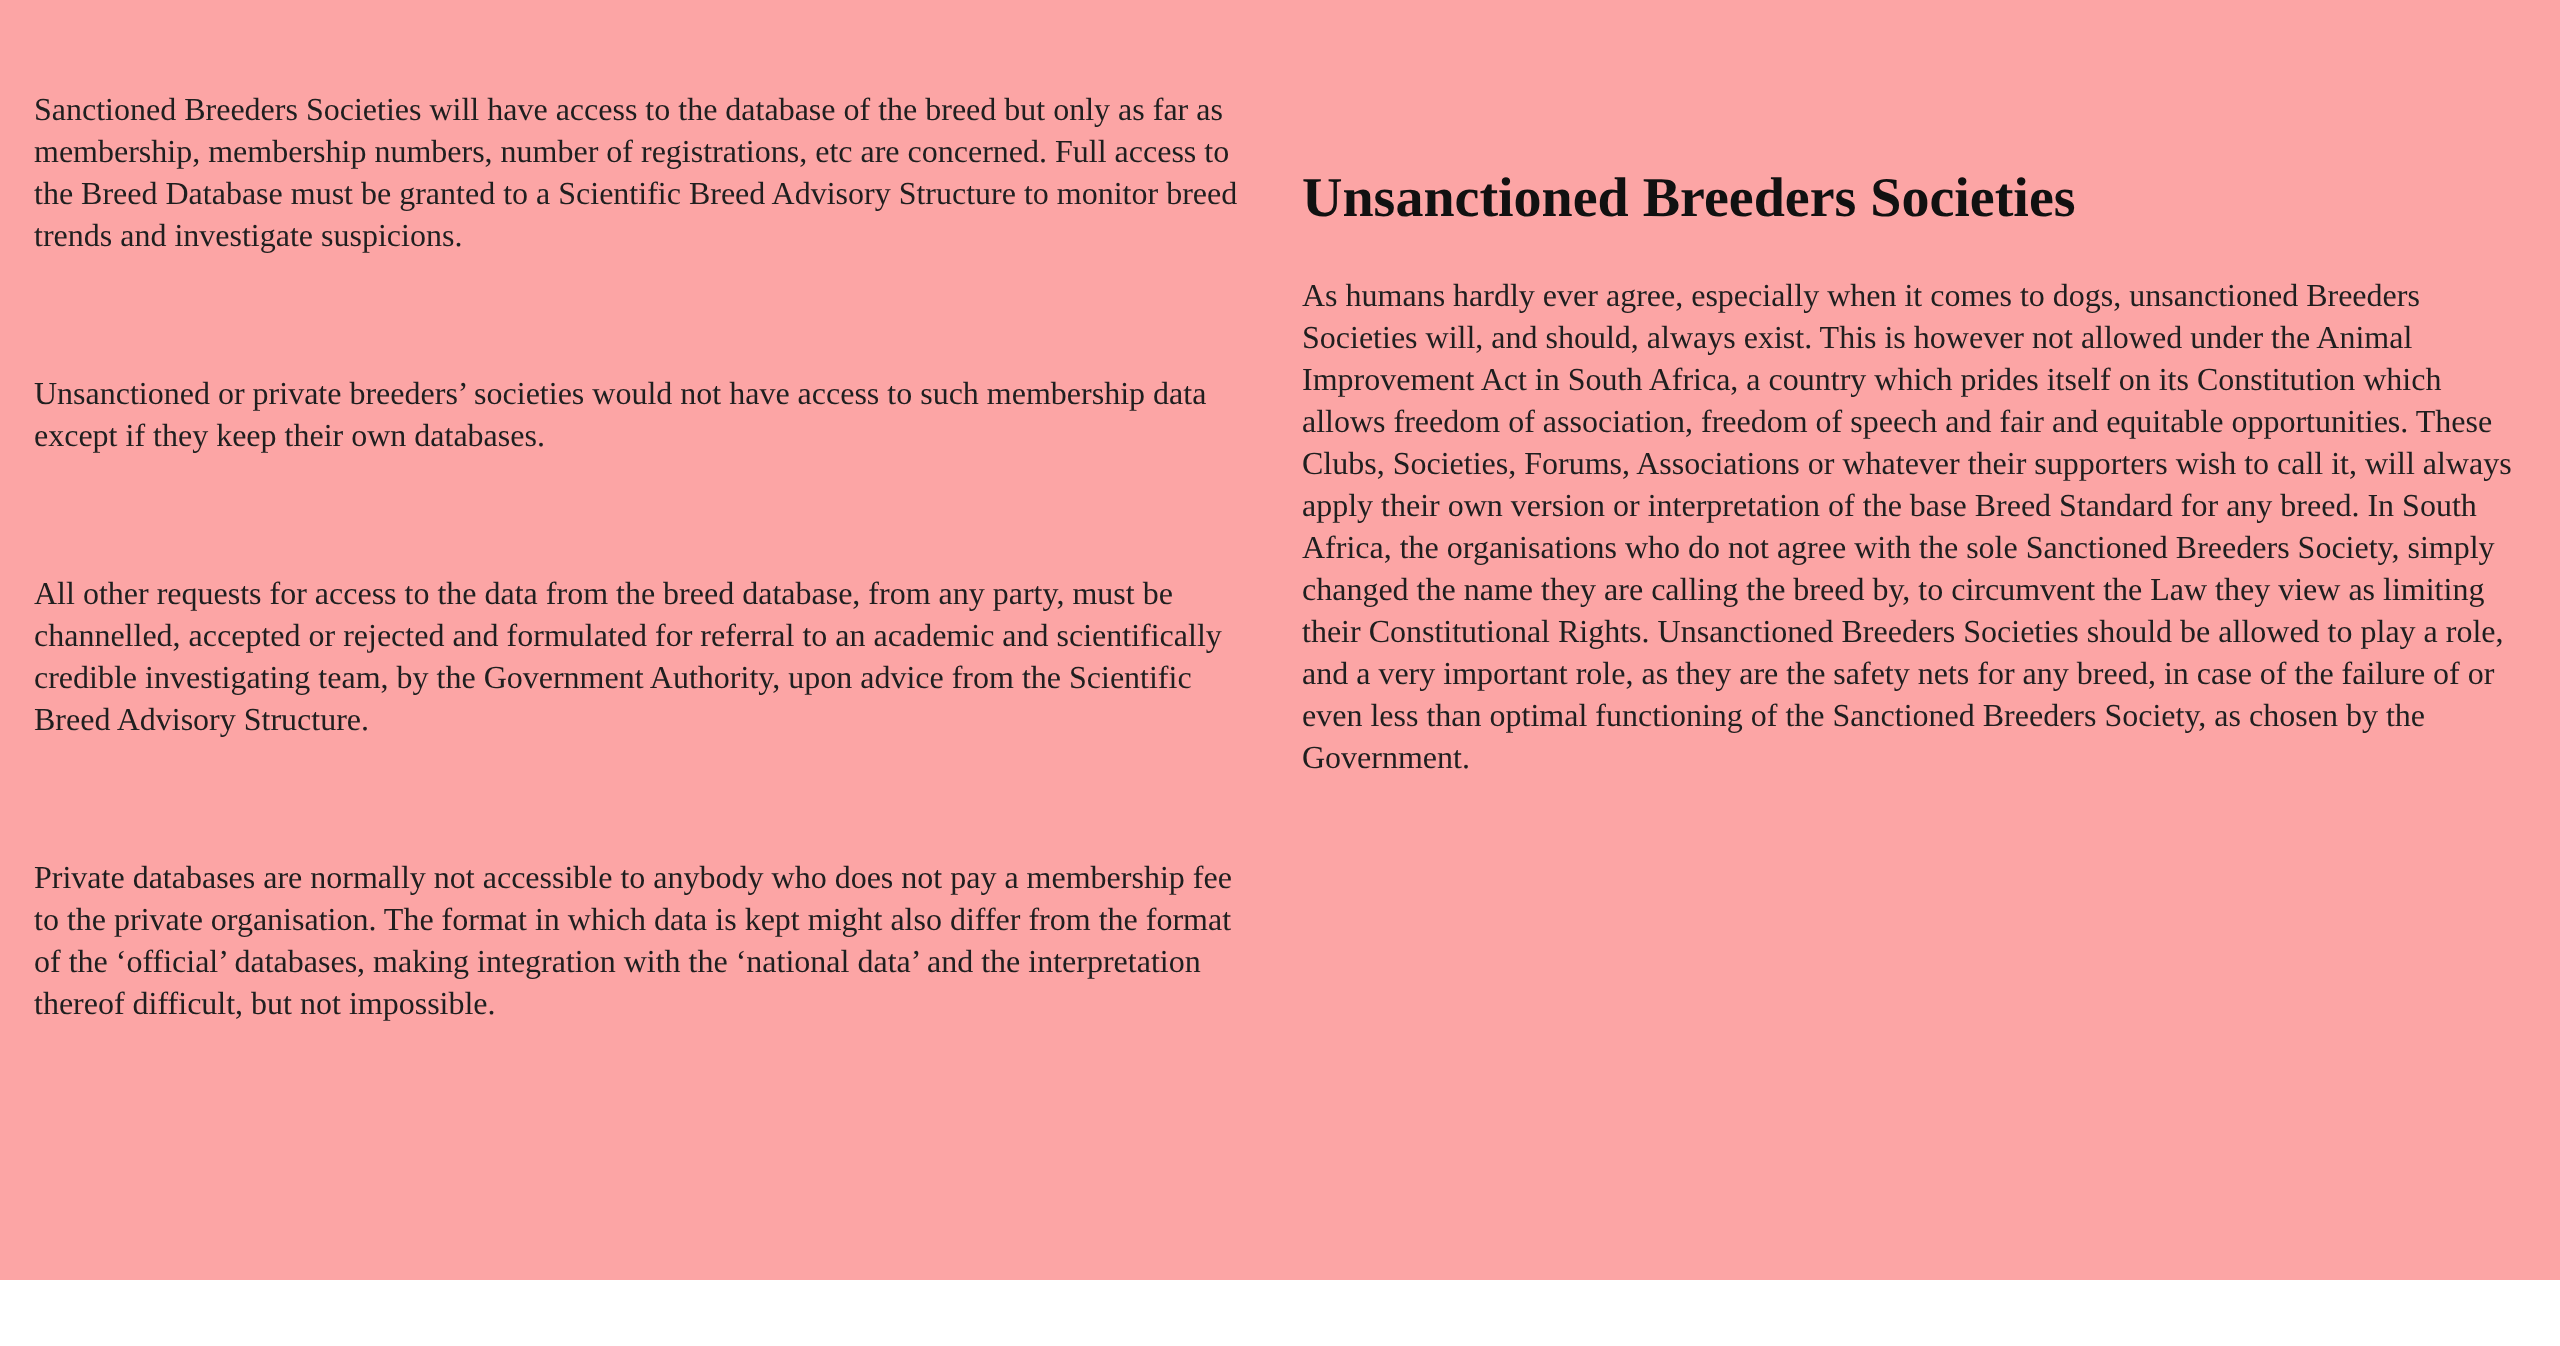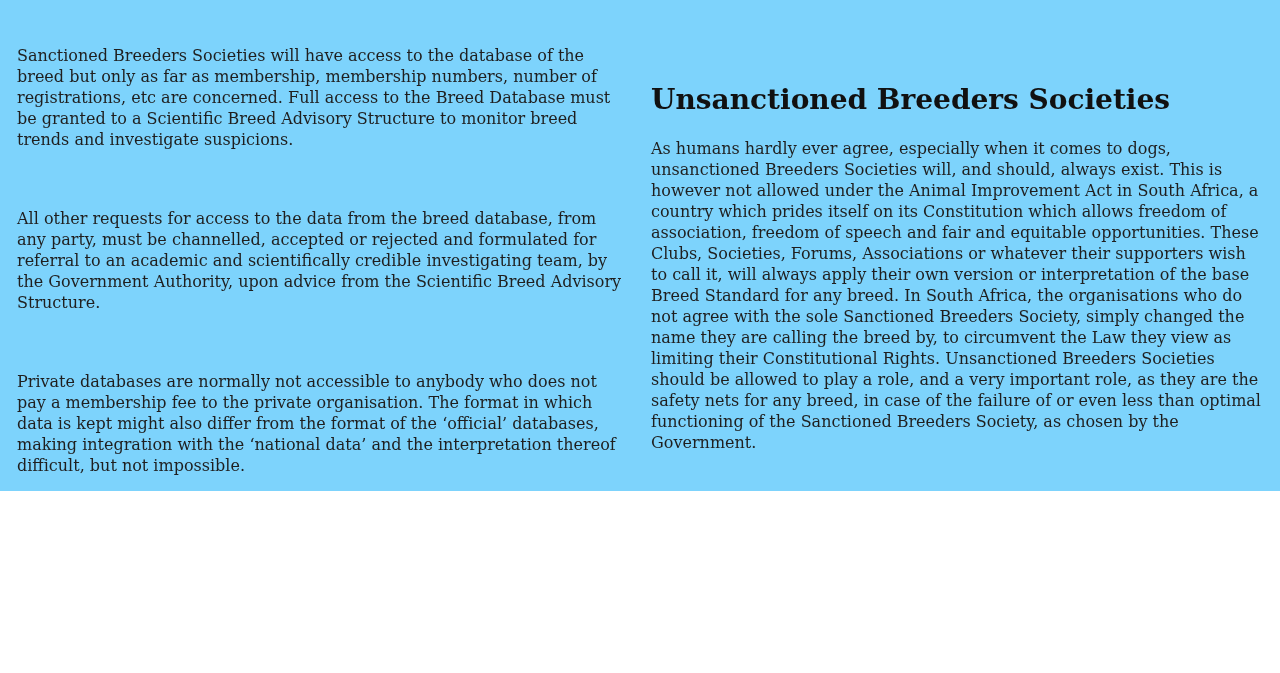--- a/index.html
+++ b/index.html
@@ -8,22 +8,23 @@
   }
   body {
     width: 1280px;
     height: 673px;
     overflow: hidden;
     font-family: "DejaVu Serif", "Liberation Serif", serif;
   }
   .page {
     position: relative;
     width: 1280px;
-    height: 491px;
-    background: #7dd3fc;
+    height: 640px;
+    background: #fca5a5;
+    font-family: Liberation Serif, serif;
   }
   .column {
     position: absolute;
     color: #1f1f1f;
     font-size: 16px;
     line-height: 21px;
   }
   .column-left {
     left: 17px;
     top: 45px;
@@ -49,20 +50,21 @@
     color: #111111;
   }
 </style>
 </head>
 <body>
 
 <div class="page">
 
   <div class="column column-left">
     <p>Sanctioned Breeders Societies will have access to the database of the breed but only as far as membership, membership numbers, number of registrations, etc are concerned. Full access to the Breed Database must be granted to a Scientific Breed Advisory Structure to monitor breed trends and investigate suspicions.</p>
+    <p>Unsanctioned or private breeders’ societies would not have access to such membership data except if they keep their own databases.</p>
     <p>All other requests for access to the data from the breed database, from any party, must be channelled, accepted or rejected and formulated for referral to an academic and scientifically credible investigating team, by the Government Authority, upon advice from the Scientific Breed Advisory Structure.</p>
     <p>Private databases are normally not accessible to anybody who does not pay a membership fee to the private organisation. The format in which data is kept might also differ from the format of the ‘official’ databases, making integration with the ‘national data’ and the interpretation thereof difficult, but not impossible.</p>
   </div>
 
   <div class="column column-right">
     <h1 class="section-heading">Unsanctioned Breeders Societies</h1>
     <p>As humans hardly ever agree, especially when it comes to dogs, unsanctioned Breeders Societies will, and should, always exist. This is however not allowed under the Animal Improvement Act in South Africa, a country which prides itself on its Constitution which allows freedom of association, freedom of speech and fair and equitable opportunities. These Clubs, Societies, Forums, Associations or whatever their supporters wish to call it, will always apply their own version or interpretation of the base Breed Standard for any breed. In South Africa, the organisations who do not agree with the sole Sanctioned Breeders Society, simply changed the name they are calling the breed by, to circumvent the Law they view as limiting their Constitutional Rights. Unsanctioned Breeders Societies should be allowed to play a role, and a very important role, as they are the safety nets for any breed, in case of the failure of or even less than optimal functioning of the Sanctioned Breeders Society, as chosen by the Government.</p>
   </div>
 
 </div>

